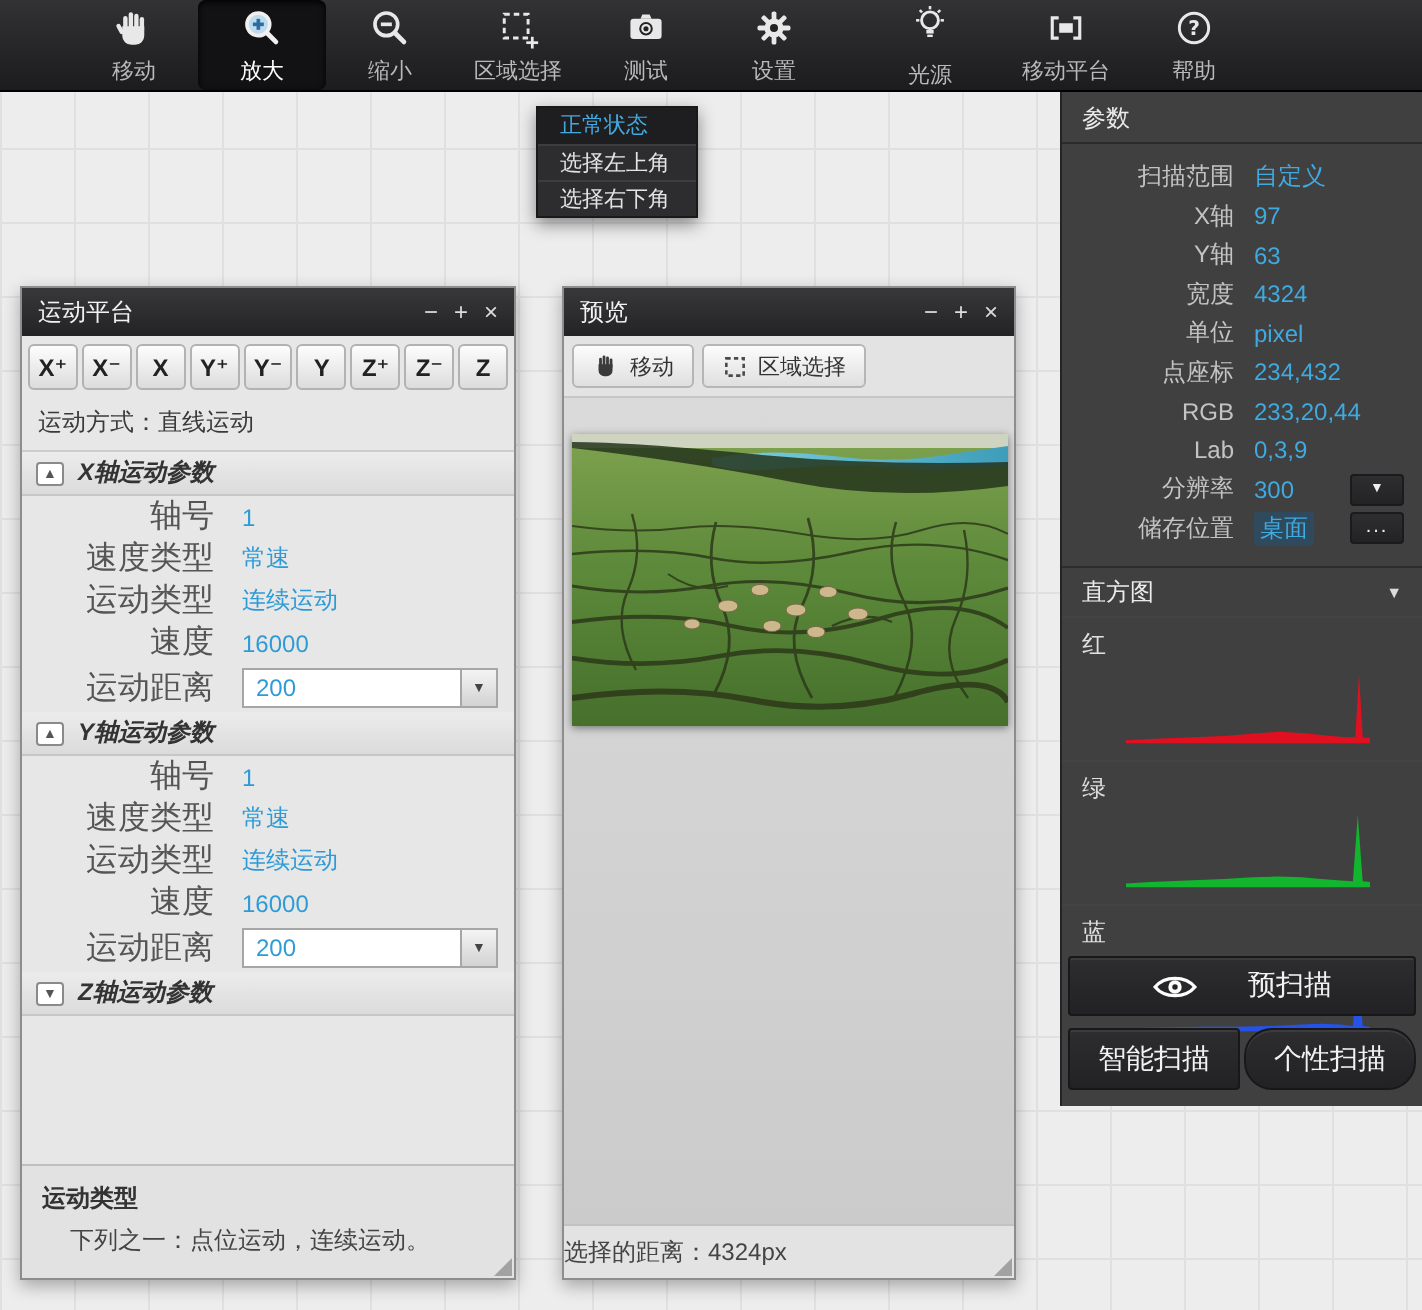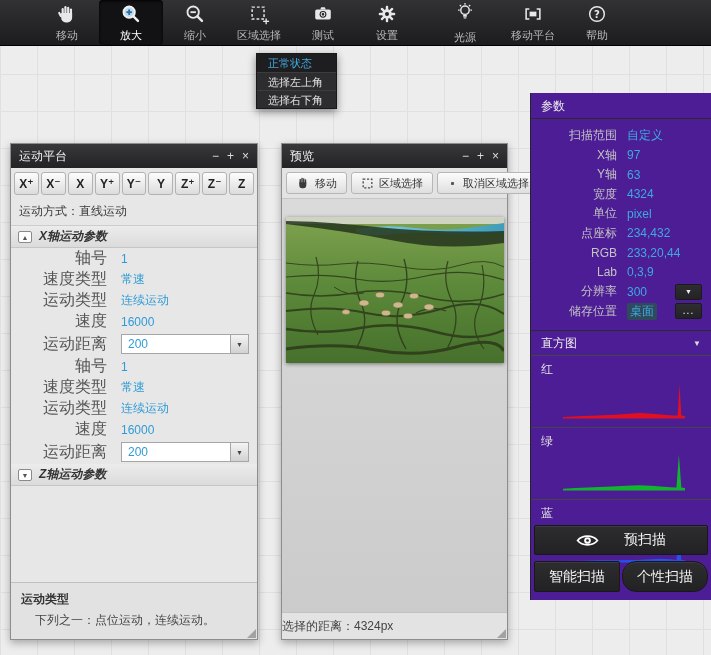--- a/index.html
+++ b/index.html
@@ -22,21 +22,21 @@
   .tb-item:nth-child(8){ margin-left:4px; }
   .tb-item .lbl { font-size:11px; color:#b9b9b9; white-space:nowrap; }
   .tb-item.active { background:#121214; border-radius:4px; box-shadow:inset 0 1px 3px #000; }
   .tb-item.active .lbl { color:#fff; }
   .tb-icon { height:24px; display:flex; align-items:center; justify-content:center; }
   .win-controls { position:absolute; right:5px; top:3px; display:flex; gap:4px; }
   .win-controls span { width:19px; height:14px; background:#3a3a3c; border:1px solid #242426;
     border-radius:2px; color:#ddd; font-size:11px; line-height:12px; text-align:center; cursor:pointer; }
 
   
-  .menu { position:absolute; left:256px; top:53px; width:81px; background:#2d2d2f;
+  .menu { position:absolute; left:268px; top:53px; width:81px; background:#2d2d2f;
     border:1px solid #191919; box-shadow:0 3px 8px rgba(0,0,0,.45); z-index:40; }
   .menu-item { height:18px; line-height:18px; padding-left:11px; font-size:11px;
     color:#e3e3e3; cursor:pointer; border-top:1px solid #3d3d3f; }
   .menu-item:first-child { border-top:none; }
   .menu-item.active { background:#1e1e20; color:#42a8dd; }
 
   
   .panel { position:absolute; background:#e7e7e7; border:1px solid #8d8d8d;
     box-shadow:0 3px 8px rgba(0,0,0,.3); z-index:10; }
   .p-head { height:24px; background:linear-gradient(#38383a,#232325);
@@ -81,21 +81,21 @@
     background:linear-gradient(#fcfcfc,#dfdfdf); border:1px solid #b6b6b6; border-radius:3px;
     font-size:11px; color:#333; cursor:pointer; white-space:nowrap; }
   .pv-body { flex:1; background:linear-gradient(#dadada,#cbcbcb); display:flex;
     justify-content:center; align-items:flex-start; padding-top:18px; }
   .pv-img { width:218px; height:146px; box-shadow:0 1px 4px rgba(0,0,0,.45); cursor:crosshair; }
   .pv-status { height:27px; background:#e3e3e3; border-top:1px solid #c2c2c2;
     font-size:12px; color:#444; line-height:26px; }
 
   
   .rpanel { position:absolute; left:530px; top:46px; width:181px; height:507px;
-    background:#4c1d95; color:#ccc; z-index:20; border-left:1px solid #242426;margin-top:47px; }
+    background:#404040; color:#ccc; z-index:20; border-left:1px solid #242426; }
   .r-head { height:26px; line-height:26px; padding:0 10px; font-size:12px; color:#ebebeb;
     border-bottom:1px solid #2b2b2d; }
   .r-rows { padding-top:7px; }
   .rrow { height:19.5px; display:flex; align-items:center; }
   .rrow .rl { width:86px; text-align:right; font-size:12px; color:#c3c3c3; }
   .rrow .rv { margin-left:10px; font-size:12px; color:#3fa9e0; }
   .rrow .rv.boxed { background:#2f4a5c; padding:0 3px; border-radius:2px; }
   .row-btn { margin-left:auto; margin-right:9px; width:27px; height:16px;
     background:linear-gradient(#2e2e30,#232325); border:1px solid #1b1b1d; border-radius:2px;
     color:#eee; display:flex; align-items:center; justify-content:center; cursor:pointer; }
@@ -285,20 +285,24 @@
     <span class="pv">16000</span>
   </div>
   <div class="prow combo">
     <span class="pl">运动距离</span>
     <span class="combo-box">
       <span class="cv">200</span>
       <span class="combo-arrow">▼</span>
     </span>
   </div>
 
+  <div class="sec-head">
+    <span class="cbox">▲</span>
+    <span class="sec-title">Y轴运动参数</span>
+  </div>
   <div class="prow">
     <span class="pl">轴号</span>
     <span class="pv">1</span>
   </div>
   <div class="prow">
     <span class="pl">速度类型</span>
     <span class="pv">常速</span>
   </div>
   <div class="prow">
     <span class="pl">运动类型</span>
@@ -348,26 +352,20 @@
         <path d="M5.6 10.6 h12 v5.2 a5 5 0 0 1 -5 5 h-2 a5 5 0 0 1 -5 -5 z"></path>
           </g>
         </svg>
       <span>移动</span>
     </span>
     <span class="pv-btn">
       <svg width="13" height="13" viewBox="0 0 24 24">
         <rect x="4" y="4" width="16" height="16" fill="none" stroke="#4a4a4a" stroke-width="2.4" stroke-dasharray="4 3"></rect>
         </svg>
       <span>区域选择</span>
-    </span>
-    <span class="pv-btn">
-      <svg width="11" height="11" viewBox="0 0 24 24">
-        <rect x="9" y="9" width="6" height="6" fill="#4a4a4a"></rect>
-        </svg>
-      <span>取消区域选择</span>
     </span>
   </div>
   <div class="pv-body">
     <svg class="pv-img" viewBox="0 0 218 146" preserveAspectRatio="none">
       <defs>
         <linearGradient id="field" x1="0" y1="0" x2="0" y2="1">
           <stop offset="0" stop-color="#7fa24f"></stop>
             <stop offset="0.45" stop-color="#5d8a3a"></stop>
             <stop offset="1" stop-color="#46702c"></stop>
         </linearGradient>

